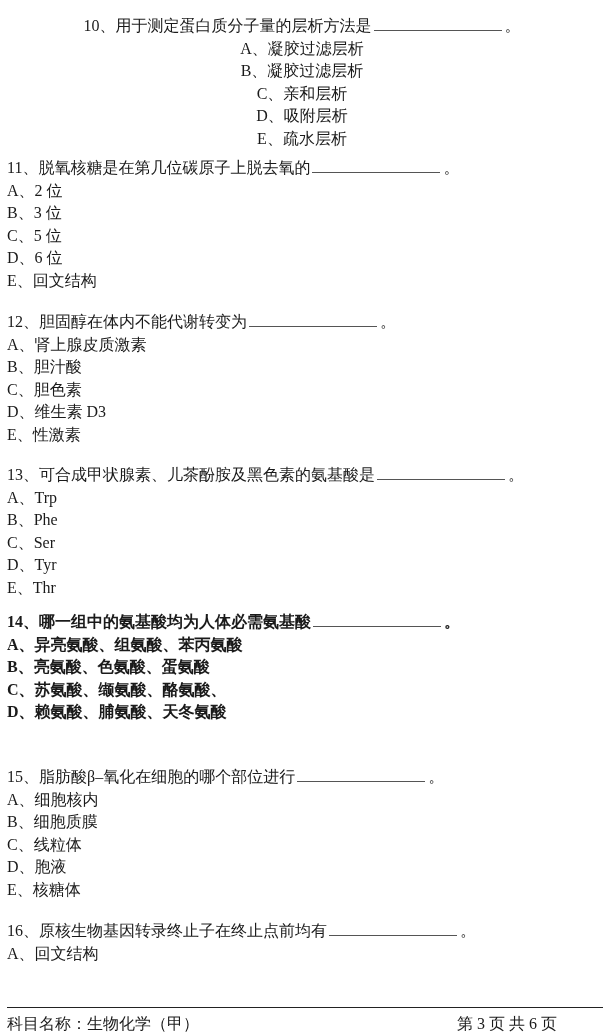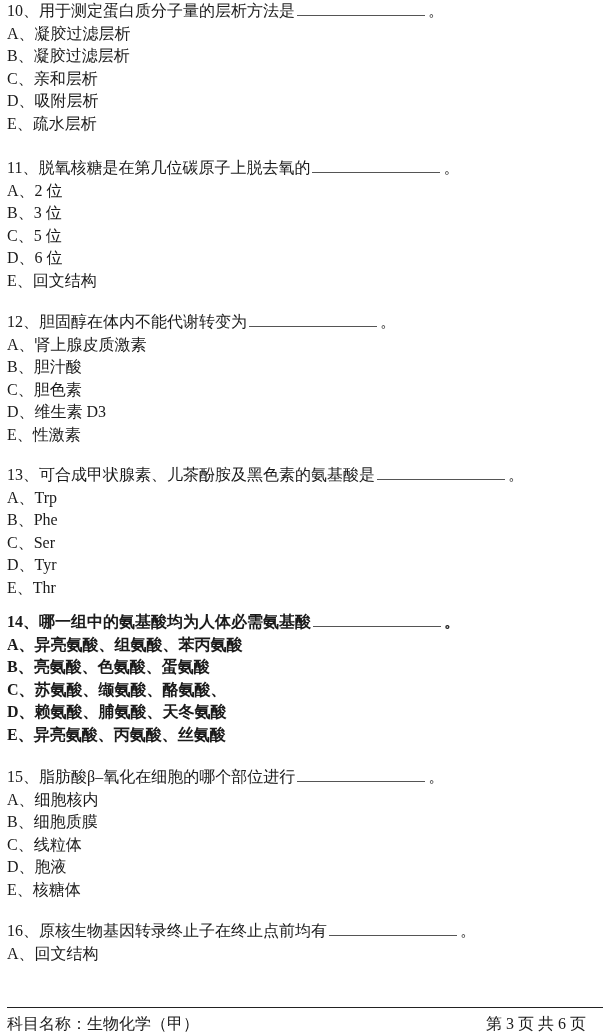--- a/index.html
+++ b/index.html
@@ -19,27 +19,27 @@
   }
   .period { margin-left: 3px; }
   .footer-rule {
     position: absolute; left: 7px; right: 0; top: 1007px;
     border-top: 1.5px solid #222;
   }
   .footer-left {
     position: absolute; left: 7px; top: 1013px; font-size: 16px; line-height: 22px;
   }
   .footer-right {
-    position: absolute; left: 486px; top: 1013px; font-size: 16px; line-height: 22px; font-family: Liberation Serif, serif;
+    position: absolute; left: 457px; top: 1013px; font-size: 16px; line-height: 22px; font-family: Liberation Serif, serif;
   }
 </style>
 </head>
 <body>
 
-<div class="q" style="top:0;">
+<div class="q" style="top:15px;text-align:center;">
   <div class="line"><span>10、用于测定蛋白质分子量的层析方法是</span><span class="blank"></span><span class="period">。</span></div>
   <div class="line">A、凝胶过滤层析</div>
   <div class="line">B、凝胶过滤层析</div>
   <div class="line">C、亲和层析</div>
   <div class="line">D、吸附层析</div>
   <div class="line">E、疏水层析</div>
 </div>
 
 <div class="q" style="top:157px;">
   <div class="line"><span>11、脱氧核糖是在第几位碳原子上脱去氧的</span><span class="blank"></span><span class="period">。</span></div>
@@ -67,21 +67,20 @@
   <div class="line">D、Tyr</div>
   <div class="line">E、Thr</div>
 </div>
 
 <div class="q" style="top:611px;font-weight:bold;">
   <div class="line"><span>14、哪一组中的氨基酸均为人体必需氨基酸</span><span class="blank"></span><span class="period">。</span></div>
   <div class="line">A、异亮氨酸、组氨酸、苯丙氨酸</div>
   <div class="line">B、亮氨酸、色氨酸、蛋氨酸</div>
   <div class="line">C、苏氨酸、缬氨酸、酪氨酸、</div>
   <div class="line">D、赖氨酸、脯氨酸、天冬氨酸</div>
-  <div class="line">E、异亮氨酸、丙氨酸、丝氨酸</div>
 </div>
 
 <div class="q" style="top:766px;">
   <div class="line"><span>15、脂肪酸β–氧化在细胞的哪个部位进行</span><span class="blank"></span><span class="period">。</span></div>
   <div class="line">A、细胞核内</div>
   <div class="line">B、细胞质膜</div>
   <div class="line">C、线粒体</div>
   <div class="line">D、胞液</div>
   <div class="line">E、核糖体</div>
 </div>

